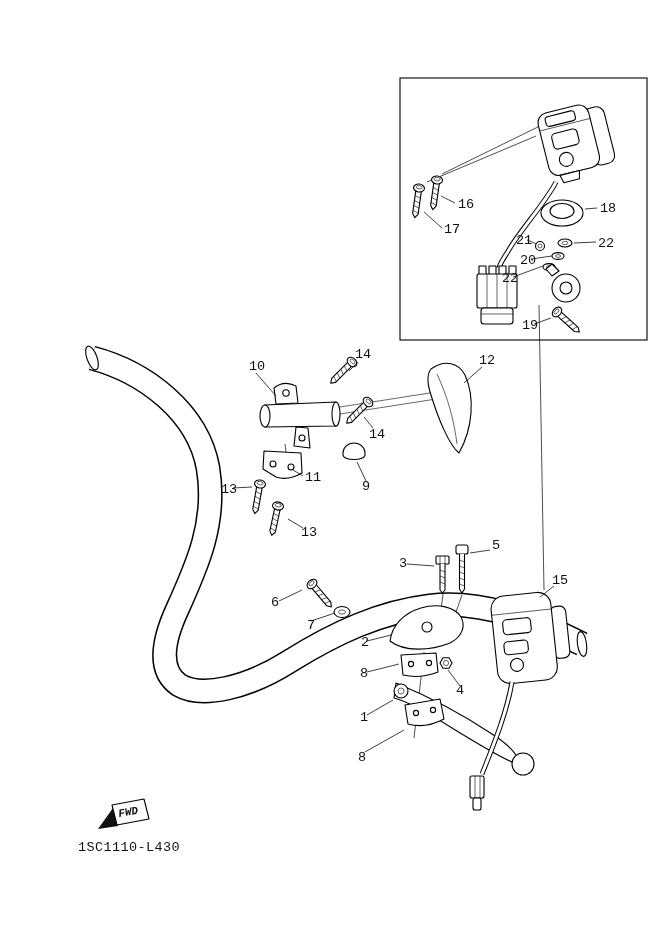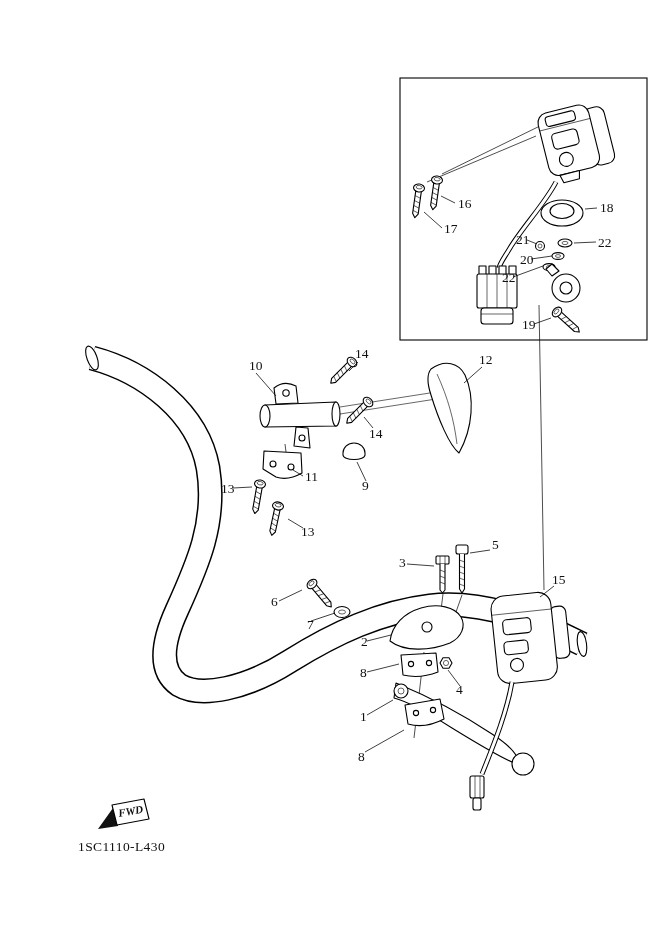--- a/index.html
+++ b/index.html
@@ -1,18 +1,18 @@
 <!DOCTYPE html>
 <html><head>
 <meta charset="utf-8">
 <style>
   html,body { margin:0; padding:0; background:#fff; }
   .canvas {
     position:relative; width:661px; height:935px; background:#ffffff;
-    font-family:Liberation Serif, serif; overflow:hidden;text-align:center;
+    font-family:Liberation Mono, monospace; overflow:hidden;text-align:center;
   }
   svg { position:absolute; left:0; top:0; }
   svg .part   { fill:#ffffff; stroke:#000000; stroke-width:1.1; stroke-linejoin:round; }
   svg .detail { fill:none; stroke:#000000; stroke-width:0.6; }
   svg .leader { fill:none; stroke:#000000; stroke-width:0.75; }
   svg .axis   { fill:none; stroke:#000000; stroke-width:0.7; }
   svg .wireb  { fill:none; stroke:#000000; stroke-width:5; }
   svg .wirew  { fill:none; stroke:#ffffff; stroke-width:3; }
   svg text { fill:#111111; stroke:none; }
   svg text.callout { font-size:13.5px; }

